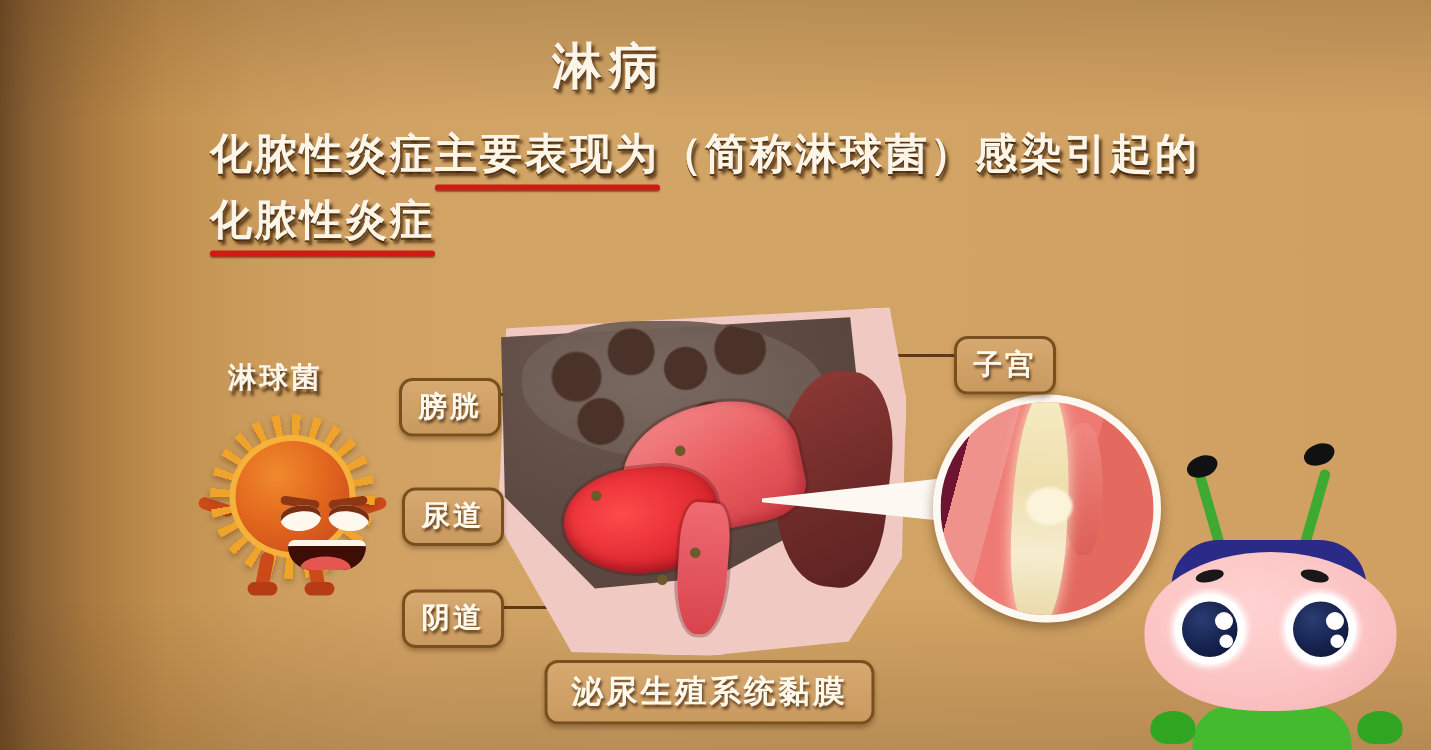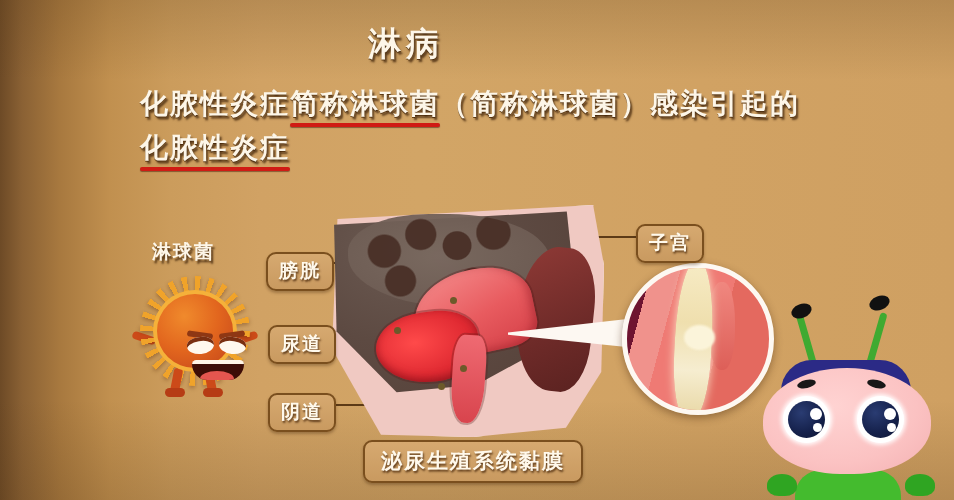--- a/index.html
+++ b/index.html
@@ -142,21 +142,21 @@
     border:2px solid #7a4f1e;
     border-radius:9px;
     color:#fff9ec; font-weight:bold; font-size:19px; letter-spacing:2px;
     padding:4px 11px 5px;
     text-shadow:1px 2px 2px rgba(70,38,10,.8);
     white-space:nowrap;
     box-shadow:0 2px 3px rgba(70,40,14,.35);
   }
   .leader{ position:absolute; height:2px; background:#5c3a16; z-index:2; }
 
-  #lbl-bladder{ left:266px; top:252px;border-radius:10px; }
+  #lbl-bladder{ left:266px; top:252px; }
   #lbl-urethra{ left:268px; top:325px;font-family:Liberation Mono, monospace; }
   #lbl-vagina { left:268px; top:393px; }
   #lbl-uterus { left:636px; top:224px; }
   #lbl-mucosa {
     left:363px; top:440px; font-size:21px; padding:5px 16px 6px;
   }
   #lead-bladder{ left:330px; top:262px; width:62px; }
   #lead-urethra{ left:332px; top:336px; width:76px; }
   #lead-vagina { left:332px; top:404px; width:112px; }
   #lead-uterus { left:560px; top:236px; width:80px; }
@@ -255,21 +255,21 @@
   #mascot .hand.r{ left:160px; top:186px; }
 </style>
 </head>
 <body>
 
 <div id="stage">
 
   <div id="title" class="headline">淋病</div>
 
   <div id="para">
-    <div class="body-line"><span>化脓性炎症</span><span class="ul-wrap">简称淋球菌</span><span>（简称淋球菌）感染引起的</span></div>
+    <div class="body-line"><span>化脓性炎症</span><span class="ul-wrap">主要表现为</span><span>（简称淋球菌）感染引起的</span></div>
     <div class="body-line"><span class="ul-wrap">化脓性炎症</span></div>
   </div>
 
   <div class="leader" id="lead-bladder"></div>
   <div class="leader" id="lead-urethra"></div>
   <div class="leader" id="lead-vagina"></div>
   <div class="leader" id="lead-uterus"></div>
 
   <div id="anatomy">
     <div class="sheet"></div>

